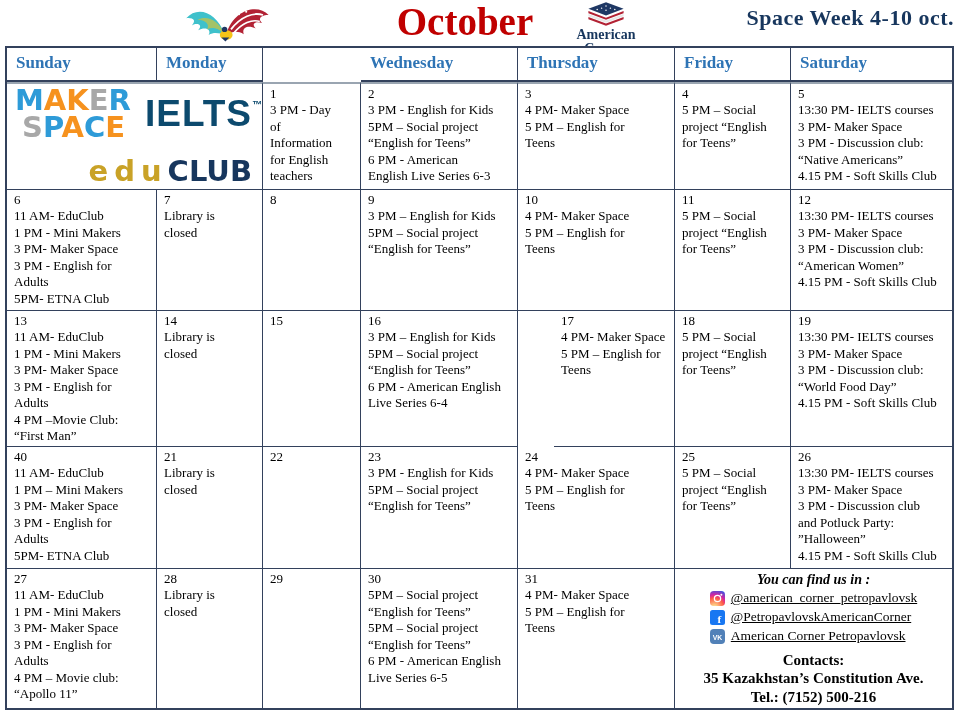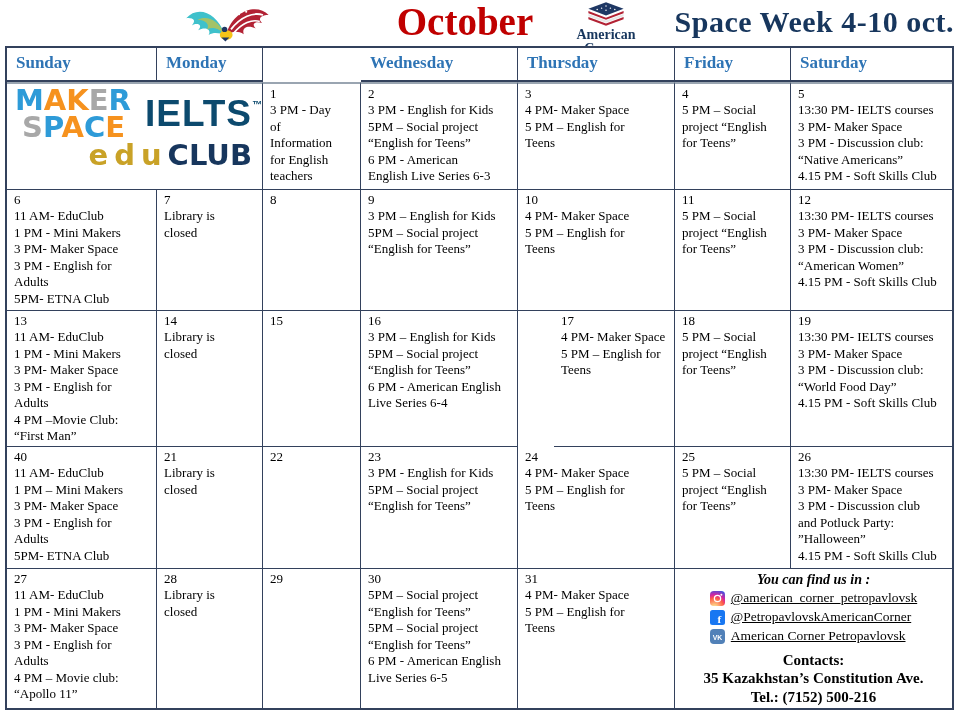--- a/index.html
+++ b/index.html
@@ -12,21 +12,21 @@
   .eagle{position:absolute;left:183px;top:2px;width:88px;height:42px;}
   .month{
     position:absolute;left:360px;top:0px;width:210px;text-align:center;
     font-size:39px;font-weight:bold;color:#C00000;line-height:44px;
   }
   .aclogo{position:absolute;left:556px;top:1px;width:100px;text-align:center;line-height:1;}
   .aclogo svg{display:block;margin:0 auto;}
   .ac-name{font-size:14px;color:#17365D;font-weight:bold;margin-top:1px;}
   .ac-sub{font-size:6px;color:#C0392B;letter-spacing:2px;border-top:1px solid #C0392B;margin-top:1px;padding-top:1px;}
   .subtitle{
-    position:absolute;right:6px;top:5px;font-size:30px;font-weight:bold;
+    position:absolute;right:6px;top:5px;font-size:22px;font-weight:bold;
     color:#17365D;letter-spacing:0.5px;
   }
   
   .calendar{
     position:absolute;left:5px;top:46px;width:949px;height:664px;
     box-sizing:border-box;border:2px solid #33415C;
     display:grid;
     grid-template-columns:150fr 106fr 98fr 157fr 157fr 116fr 161fr;
     grid-template-rows:34px 108px 121px 136px 122px 139px;
     background:#fff;
@@ -39,21 +39,21 @@
   .cell.last-row{border-bottom:none;}
   .wd{
     font-size:17px;font-weight:bold;color:#2E74B5;
     padding:5px 0 0 9px;border-bottom:2px solid #33415C;
   }
   .first-body{border-top:2.5px solid #9AA5B1;}
   .day{padding:2px 4px 2px 7px;font-size:13px;}
   .daynum{line-height:1.25;}
   .event{white-space:pre-line;line-height:1.27;}
   
-  .logo-cell{display:flex;flex-direction:column;justify-content:flex-start;padding:3px 8px;}
+  .logo-cell{display:flex;flex-direction:column;justify-content:space-between;padding:3px 8px;}
   .logo-top{display:flex;align-items:center;}
   .maker{font-family:"DejaVu Sans", sans-serif;font-weight:bold;font-size:29px;line-height:0.92;}
   .maker-line2{margin-left:7px;}
   .ielts{
     font-family:"Liberation Sans", sans-serif;font-weight:bold;color:#0c4a6e;
     font-size:37px;margin-left:14px;letter-spacing:1px;line-height:1;
   }
   .ielts sup{font-size:10px;vertical-align:18px;letter-spacing:0;}
   .educlub{
     font-family:"DejaVu Sans", sans-serif;font-weight:bold;font-size:29px;

